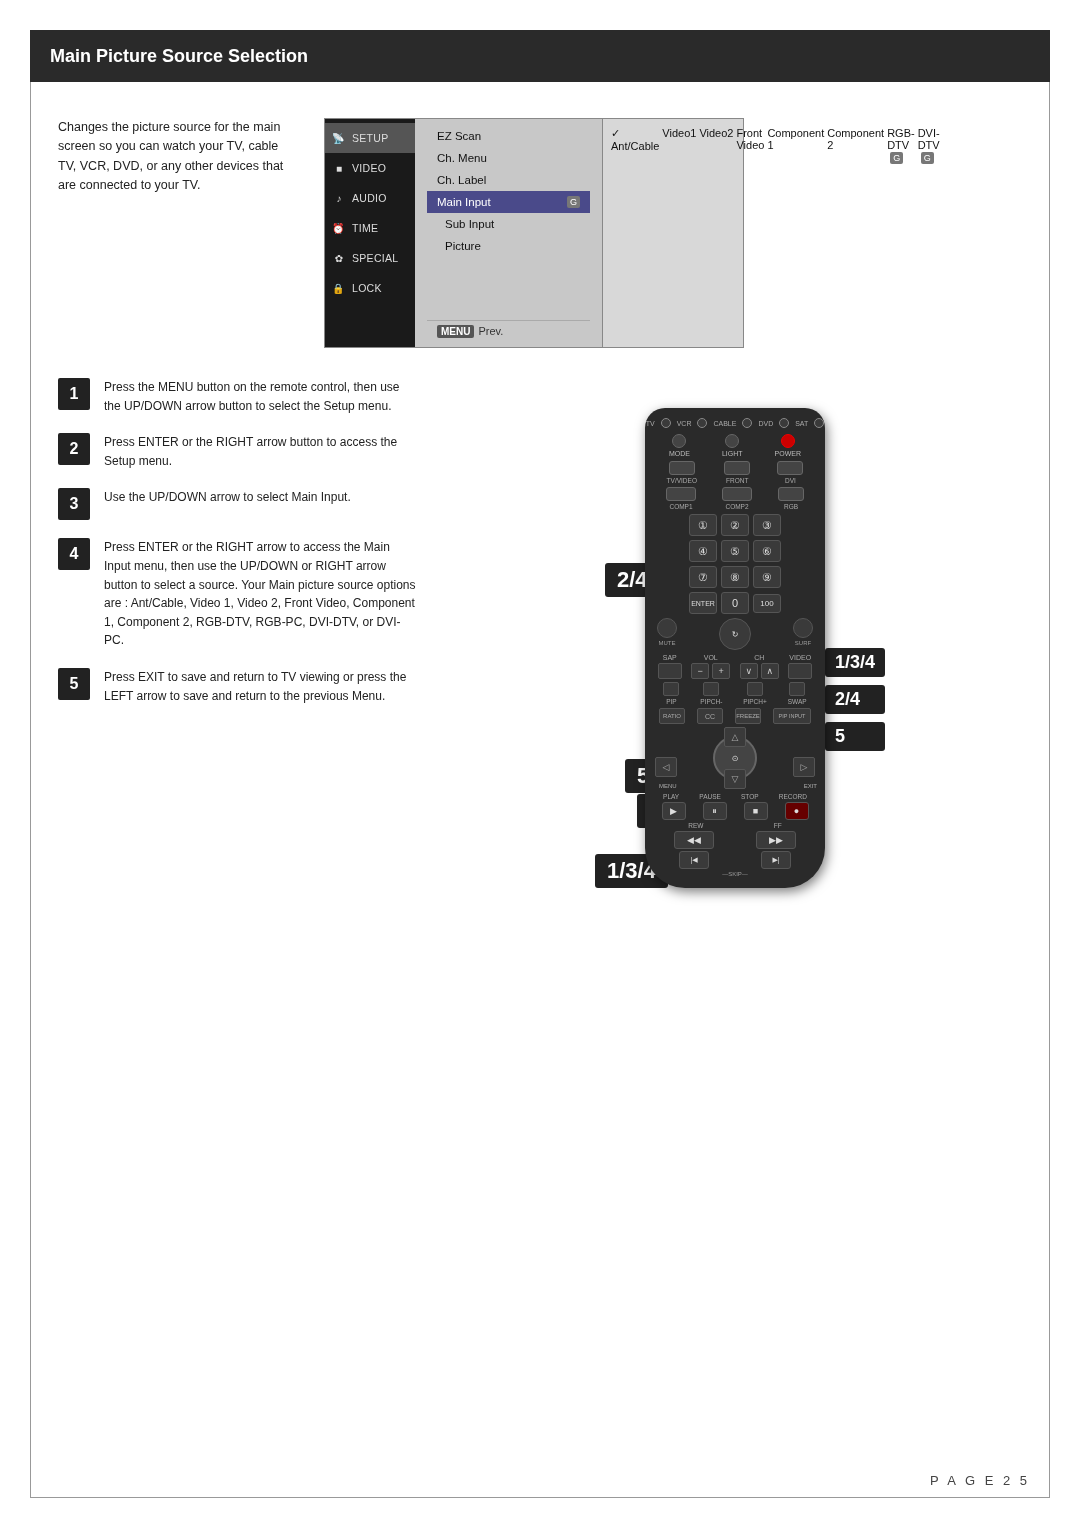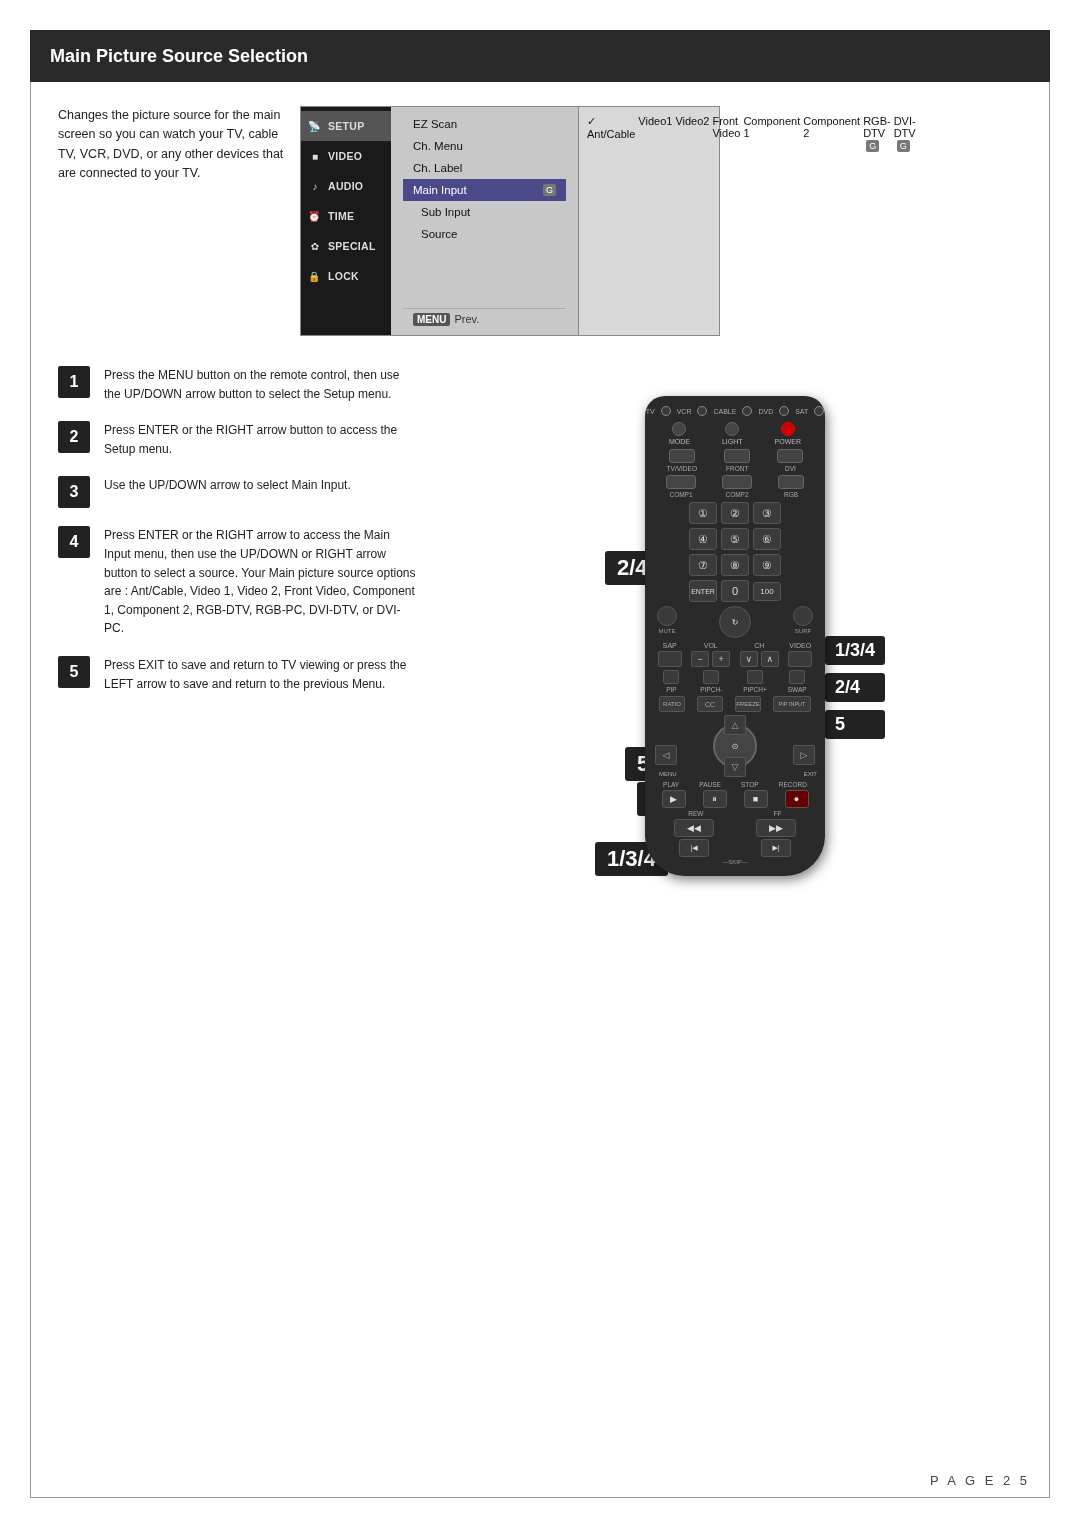--- a/index.html
+++ b/index.html
@@ -39,22 +39,23 @@
     
     .content {
       position: absolute;
       top: 82px; left: 30px; right: 30px; bottom: 30px;
       padding: 24px 28px;
     }
 
     
     .intro-section {
       display: flex;
-      gap: 12px;
+      gap: 36px;
       margin-bottom: 30px;
+      margin-top: 12px;
     }
     .intro-text {
       flex: 0 0 230px;
       font-size: 12.5px;
       line-height: 1.55;
       color: #222;
     }
 
     
     .tv-menu {
@@ -85,21 +86,21 @@
     .menu-sidebar-item .icon-box {
       width: 16px;
       height: 16px;
       display: flex;
       align-items: center;
       justify-content: center;
       font-size: 10px;
     }
     .menu-sidebar-item .label {
       font-size: 10.5px;
-      font-weight: bold;
+      font-weight: normal;
       text-transform: uppercase;
       letter-spacing: 0.3px;
     }
 
     .menu-main {
       flex: 1;
       background: #c8c8c8;
       display: flex;
       flex-direction: column;
       padding: 6px 12px;
@@ -581,21 +582,21 @@
       </div>
 
       <div class="menu-main">
         <div class="menu-item">EZ Scan</div>
         <div class="menu-item">Ch. Menu</div>
         <div class="menu-item">Ch. Label</div>
         <div class="menu-item highlighted">
           Main Input <span class="g-badge">G</span>
         </div>
         <div class="menu-item sub-indent">Sub Input</div>
-        <div class="menu-item sub-indent">Source</div>
+        <div class="menu-item sub-indent">Picture</div>
         <div class="menu-footer">
           <span class="menu-key">MENU</span>Prev.
         </div>
       </div>
 
       <div class="menu-right">
         <div class="menu-right-item checked">Ant/Cable</div>
         <div class="menu-right-item">Video1</div>
         <div class="menu-right-item">Video2</div>
         <div class="menu-right-item">Front Video</div>

